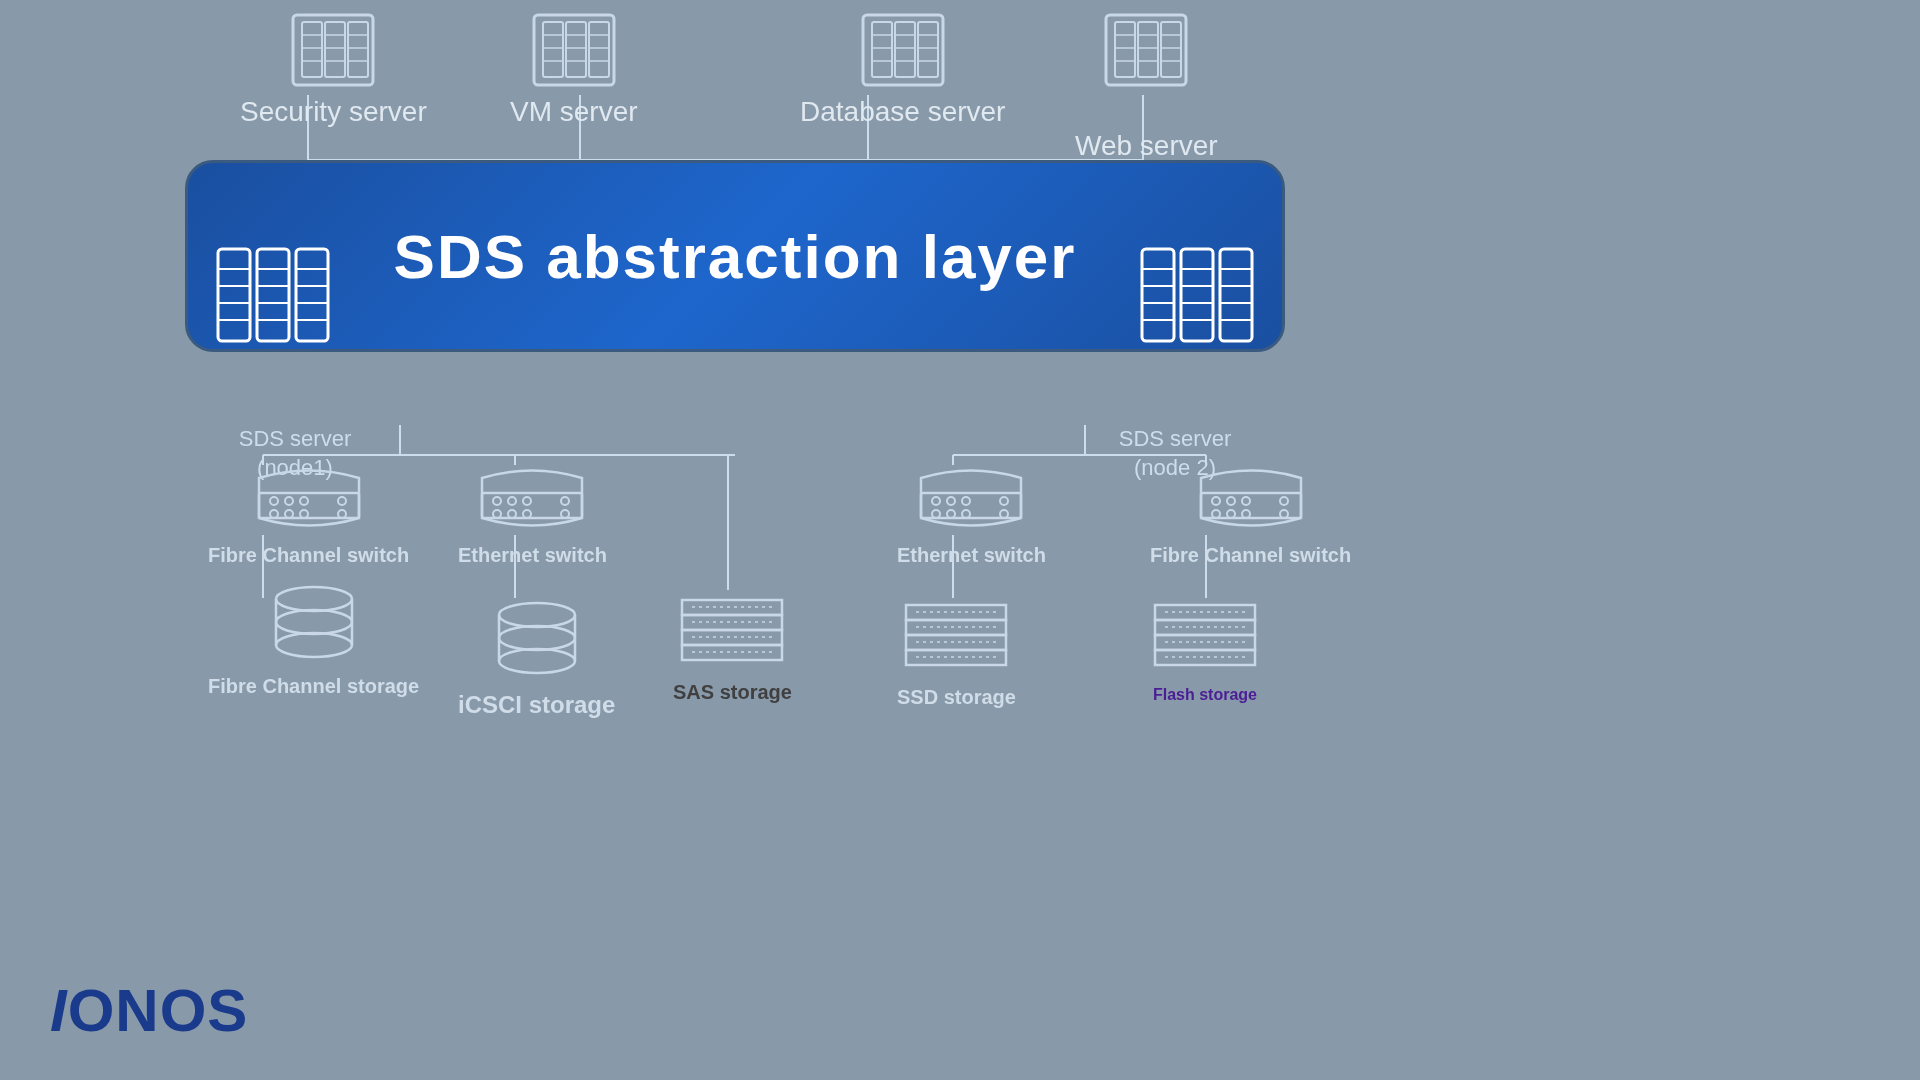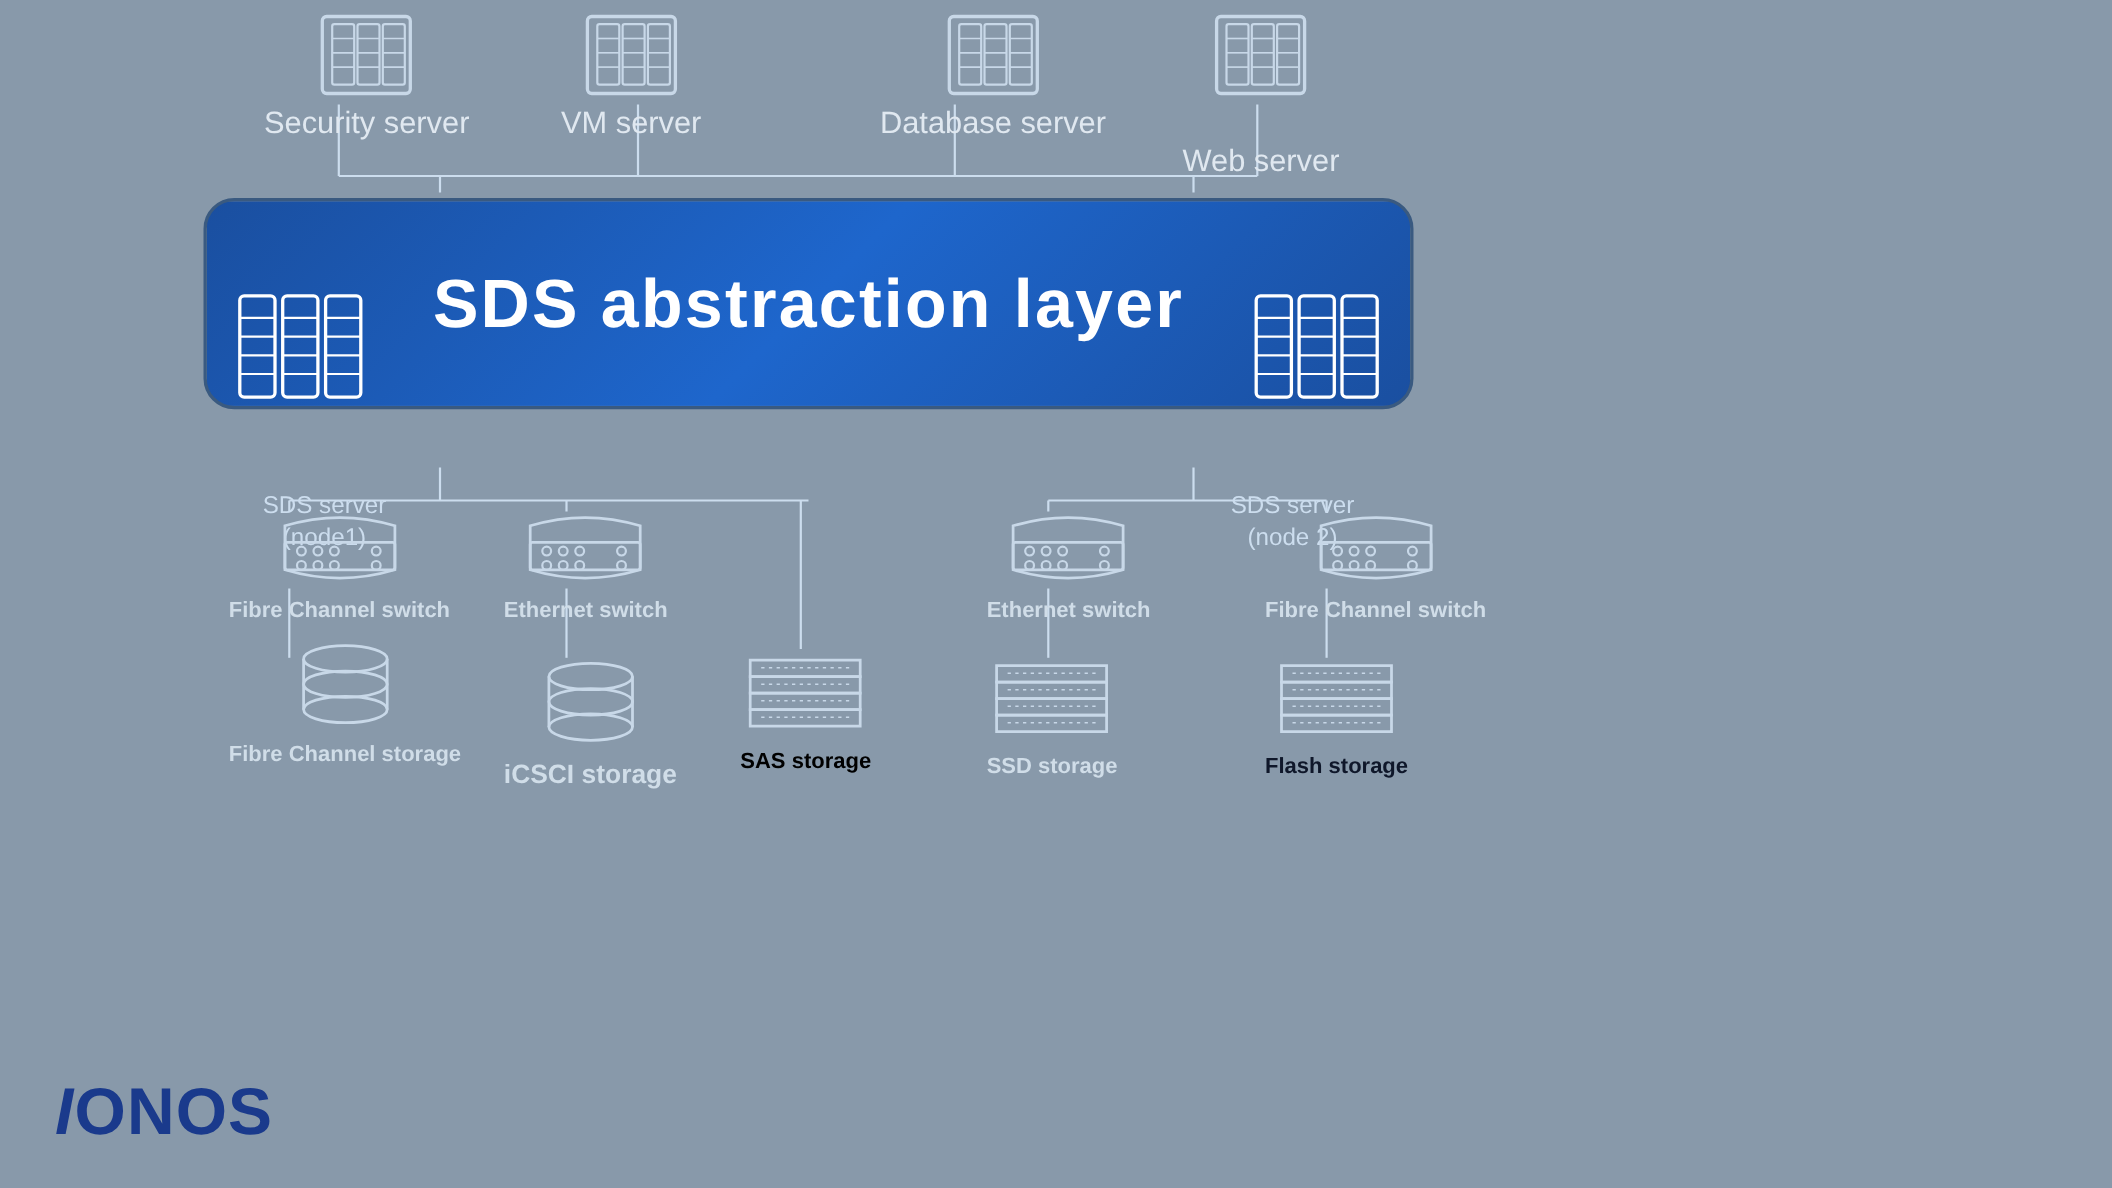--- a/index.html
+++ b/index.html
@@ -161,21 +161,21 @@
       <line x1="37" y1="25" x2="57" y2="25" stroke="#c8d8e8" stroke-width="1.5"></line>
       <line x1="37" y1="38" x2="57" y2="38" stroke="#c8d8e8" stroke-width="1.5"></line>
       <line x1="37" y1="51" x2="57" y2="51" stroke="#c8d8e8" stroke-width="1.5"></line>
       <line x1="60" y1="25" x2="80" y2="25" stroke="#c8d8e8" stroke-width="1.5"></line>
       <line x1="60" y1="38" x2="80" y2="38" stroke="#c8d8e8" stroke-width="1.5"></line>
       <line x1="60" y1="51" x2="80" y2="51" stroke="#c8d8e8" stroke-width="1.5"></line>
     </svg>
     <div class="server-label">Web server</div>
   </div>
 
-  <div class="pos" style="left:185px; top:180px; width:1100px; height:192px;">
+  <div class="pos" style="left:185px; top:160px; width:1100px; height:192px;">
     <div style="width:1100px; height:260px; background:linear-gradient(135deg,#1a4fa0,#1e66cc,#1a4fa0); border-radius:28px; border:3px solid #3a5a80; position:relative; display:flex; align-items:center; justify-content:center;">
       <div style="color:white; font-size:62px; font-weight:bold; text-align:center; letter-spacing:2px;">SDS abstraction layer</div>
 
       <div style="position:absolute; left:25px; bottom:0px; display:flex; flex-direction:column; align-items:center;">
         <svg width="120" height="105" viewBox="0 0 120 105">
           <rect x="5" y="5" width="32" height="92" rx="4" fill="none" stroke="white" stroke-width="3"></rect>
           <rect x="44" y="5" width="32" height="92" rx="4" fill="none" stroke="white" stroke-width="3"></rect>
           <rect x="83" y="5" width="32" height="92" rx="4" fill="none" stroke="white" stroke-width="3"></rect>
           <line x1="5" y1="25" x2="37" y2="25" stroke="white" stroke-width="2"></line>
           <line x1="5" y1="42" x2="37" y2="42" stroke="white" stroke-width="2"></line>
@@ -257,21 +257,21 @@
     <svg width="110" height="80" viewBox="0 0 110 80">
       <path d="M5 5 L105 5 L105 20 L5 20 Z" fill="none" stroke="#c8d8e8" stroke-width="2.5"></path>
       <path d="M5 20 L105 20 L105 35 L5 35 Z" fill="none" stroke="#c8d8e8" stroke-width="2.5"></path>
       <path d="M5 35 L105 35 L105 50 L5 50 Z" fill="none" stroke="#c8d8e8" stroke-width="2.5"></path>
       <path d="M5 50 L105 50 L105 65 L5 65 Z" fill="none" stroke="#c8d8e8" stroke-width="2.5"></path>
       <line x1="15" y1="12" x2="95" y2="12" stroke="#c8d8e8" stroke-width="1.5" stroke-dasharray="3,4"></line>
       <line x1="15" y1="27" x2="95" y2="27" stroke="#c8d8e8" stroke-width="1.5" stroke-dasharray="3,4"></line>
       <line x1="15" y1="42" x2="95" y2="42" stroke="#c8d8e8" stroke-width="1.5" stroke-dasharray="3,4"></line>
       <line x1="15" y1="57" x2="95" y2="57" stroke="#c8d8e8" stroke-width="1.5" stroke-dasharray="3,4"></line>
     </svg>
-    <div style="color:#000000; font-size:20px; text-align:center; margin-top:6px; font-weight:bold;">SAS storage</div>
+    <div style="color:#404040; font-size:20px; text-align:center; margin-top:6px; font-weight:bold;">SAS storage</div>
   </div>
 
   <div class="pos" style="left:897px; top:458px; align-items:center;">
     <svg width="110" height="80" viewBox="0 0 110 80">
       <path d="M5 20 Q55 5 105 20 L105 60 Q55 75 5 60 Z" fill="none" stroke="#c8d8e8" stroke-width="2.5"></path>
       <rect x="5" y="35" width="100" height="25" rx="2" fill="none" stroke="#c8d8e8" stroke-width="2.5"></rect>
       <circle cx="20" cy="43" r="4" fill="none" stroke="#c8d8e8" stroke-width="2"></circle>
       <circle cx="35" cy="43" r="4" fill="none" stroke="#c8d8e8" stroke-width="2"></circle>
       <circle cx="50" cy="43" r="4" fill="none" stroke="#c8d8e8" stroke-width="2"></circle>
       <circle cx="88" cy="43" r="4" fill="none" stroke="#c8d8e8" stroke-width="2"></circle>
@@ -340,21 +340,21 @@
     <svg width="110" height="80" viewBox="0 0 110 80">
       <path d="M5 5 L105 5 L105 20 L5 20 Z" fill="none" stroke="#c8d8e8" stroke-width="2.5"></path>
       <path d="M5 20 L105 20 L105 35 L5 35 Z" fill="none" stroke="#c8d8e8" stroke-width="2.5"></path>
       <path d="M5 35 L105 35 L105 50 L5 50 Z" fill="none" stroke="#c8d8e8" stroke-width="2.5"></path>
       <path d="M5 50 L105 50 L105 65 L5 65 Z" fill="none" stroke="#c8d8e8" stroke-width="2.5"></path>
       <line x1="15" y1="12" x2="95" y2="12" stroke="#c8d8e8" stroke-width="1.5" stroke-dasharray="3,4"></line>
       <line x1="15" y1="27" x2="95" y2="27" stroke="#c8d8e8" stroke-width="1.5" stroke-dasharray="3,4"></line>
       <line x1="15" y1="42" x2="95" y2="42" stroke="#c8d8e8" stroke-width="1.5" stroke-dasharray="3,4"></line>
       <line x1="15" y1="57" x2="95" y2="57" stroke="#c8d8e8" stroke-width="1.5" stroke-dasharray="3,4"></line>
     </svg>
-    <div style="color:#0f172a; font-size:20px; text-align:center; margin-top:6px; font-weight:bold;">Flash storage</div>
+    <div style="color:#4c1d95; font-size:16px; text-align:center; margin-top:6px; font-weight:bold;">Flash storage</div>
   </div>
 
   <div style="position:absolute; bottom:35px; left:50px; display:flex; align-items:center; gap:0;">
     <span style="color:#1a3a8c; font-size:60px; font-weight:900; letter-spacing:1px; font-family:Arial,sans-serif;">
       <span style="font-style:italic; color:#1a3a8c;">I</span><span style="color:#1a3a8c;">ONOS</span>
     </span>
   </div>
 
 </div>
 

